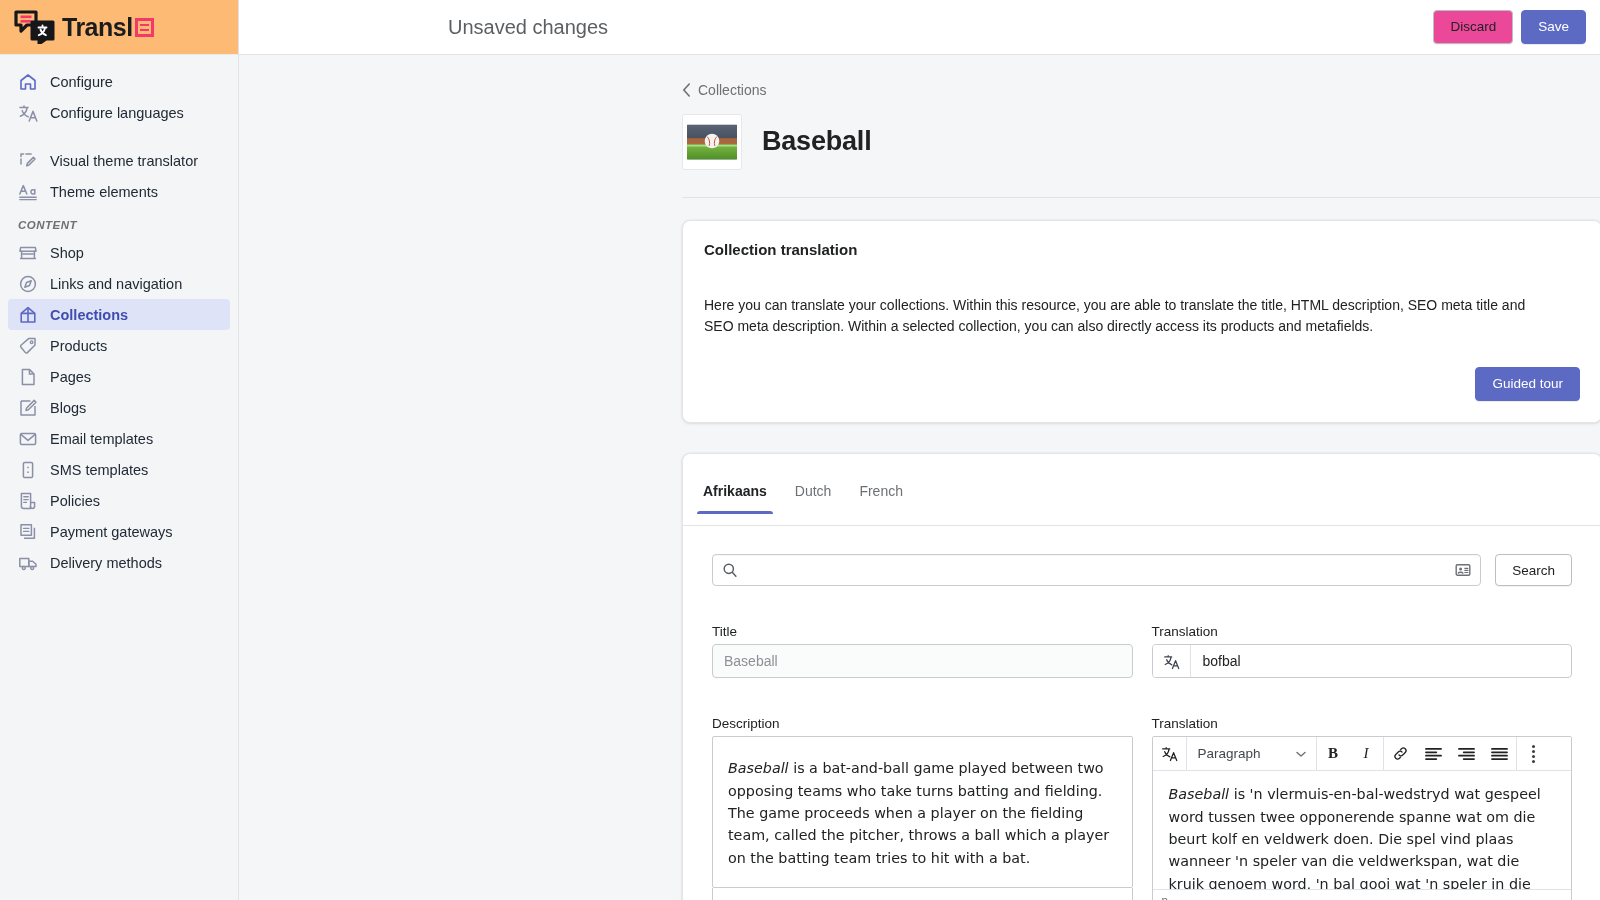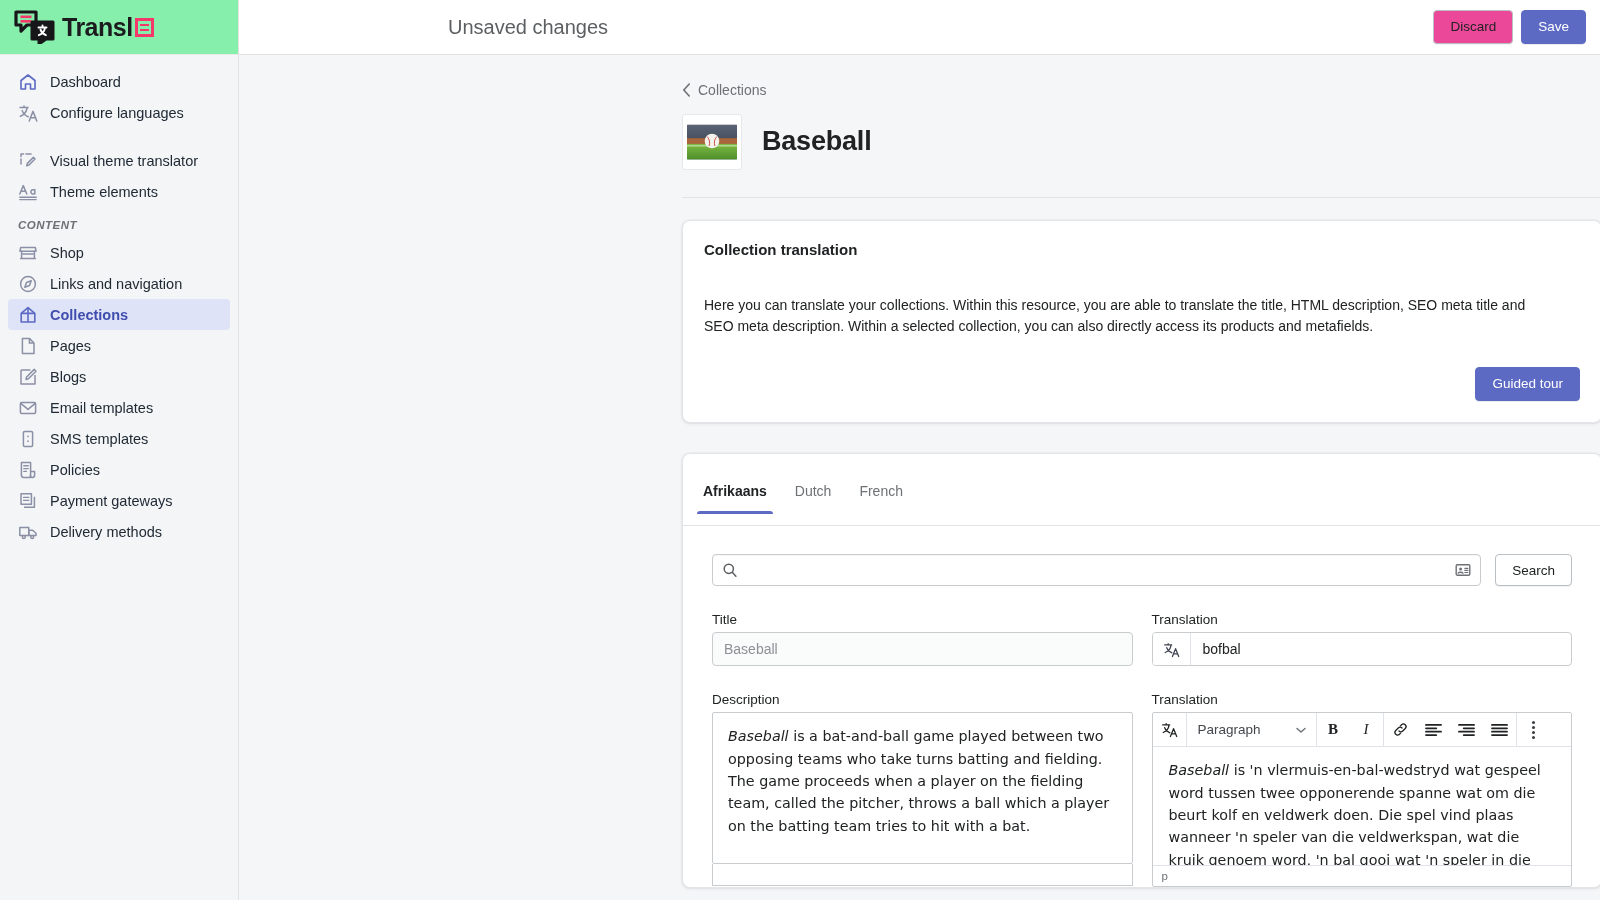--- a/index.html
+++ b/index.html
@@ -16,21 +16,21 @@
 
   
   .sidebar {
     width: 239px; min-width: 239px; height: 900px;
     background: #f4f5f7;
     border-right: 1px solid #e1e3e5;
     display: flex; flex-direction: column;
   }
   .logo-bar {
     height: 55px; min-height: 55px;
-    background: #86efac;
+    background: #fdba74;
     border-bottom: 1px solid #e8e9eb;
     display: flex; align-items: center;
     padding-left: 14px;
   }
   .logo-mark { width: 42px; height: 34px; flex: 0 0 auto; }
   .logo-text {
     font-size: 25px; font-weight: 700; letter-spacing: -0.5px;
     color: #1c1c1e; margin-left: 6px; display: flex; align-items: center;
   }
   .logo-box {
@@ -141,21 +141,21 @@
     font-size: 14px; color: #202223; background: transparent; padding: 0 6px;
   }
   .searchbox input::placeholder { color: #8c9196; }
   .icon-sm { width: 16px; height: 16px; display: block; color: #5c5f62; flex: 0 0 16px; }
   .btn-search {
     background: #fff; border: 1px solid #babfc3; border-radius: 4px;
     font-size: 13.5px; color: #202223; padding: 0 16px; cursor: pointer;
     font-family: inherit; box-shadow: 0 1px 0 rgba(0,0,0,0.05);
   }
 
-  .fieldgrid { display: flex; gap: 19px; margin-top: 26px; }
+  .fieldgrid { display: flex; gap: 19px; margin-top: 38px; }
   .col { flex: 1; min-width: 0; }
   .flabel { font-size: 13.5px; color: #202223; margin-bottom: 5px; display: block; }
 
   .input {
     height: 34px; border: 1px solid #c9cccf; border-radius: 4px;
     background: #fff; display: flex; align-items: center;
     font-size: 14px; padding: 0 11px; color: #202223;
   }
   .input.readonly { background: #fafbfb; color: #8c9196; }
 
@@ -167,21 +167,21 @@
     width: 38px; display: flex; align-items: center; justify-content: center;
     border-right: 1px solid #dfe3e8; background: #fff; color: #3f4450;
   }
   .input-group input {
     flex: 1; border: none; outline: none; font-family: inherit;
     font-size: 14px; color: #202223; padding: 0 12px; background: transparent;
   }
 
   .textarea-wrap {
     border: 1px solid #c9cccf; border-radius: 2px; background: #fff;
-    height: 152px; overflow: hidden; padding: 12px 15px 0 15px;
+    height: 152px; overflow: hidden; padding: 20px 15px 0 15px;
   }
   .textarea-text {
     font-size: 14.3px; line-height: 22.3px; color: #202223;
     font-family: "DejaVu Sans", sans-serif;
   }
   .textarea-text em { font-style: italic; }
   .textarea-foot {
     border: 1px solid #c9cccf; border-top: none; height: 22px;
     background: #fff;
   }
@@ -236,21 +236,21 @@
           <span>Transl</span>
           <i class="logo-box"></i>
         </span>
     </div>
 
     <nav class="nav">
       <div class="nav-item">
         <svg class="ico" viewBox="0 0 20 20">
           <path d="M3 8.5 10 3l7 5.5V17h-4.5v-5h-5v5H3z" fill="none" stroke="#5c6ac4" stroke-width="1.6" stroke-linejoin="round"></path>
         </svg>
-        <span>Dashboard</span>
+        <span>Configure</span>
       </div>
       <div class="nav-item">
         <svg class="ico" viewBox="0 0 20 20">
           <path d="M2 4.5h8M6 3v1.5M9 5.2c-.5 4-3 6.6-6.6 8M4.2 7.6c.8 2.6 2.9 4.9 6 6.1" fill="none" stroke="currentColor" stroke-width="1.5" stroke-linecap="round"></path>
           <path d="M11.2 18 15 8.4 18.8 18M12.6 14.8h4.8" fill="none" stroke="currentColor" stroke-width="1.5" stroke-linecap="round" stroke-linejoin="round"></path>
         </svg>
         <span>Configure languages</span>
       </div>
 
       <div class="nav-gap"></div>
@@ -286,20 +286,27 @@
           <path d="M13.2 6.8 8.5 8.5 6.8 13.2l4.7-1.7z" fill="none" stroke="currentColor" stroke-width="1.5" stroke-linejoin="round"></path>
         </svg>
         <span>Links and navigation</span>
       </div>
       <div class="nav-item active">
         <svg class="ico" viewBox="0 0 20 20">
           <path d="M3.2 8.4 10 2.6l6.8 5.8v8.6H3.2z" fill="none" stroke="#5c6ac4" stroke-width="1.6" stroke-linejoin="round"></path>
           <path d="M10 2.6V17M3.2 8.4h13.6" fill="none" stroke="#5c6ac4" stroke-width="1.6"></path>
         </svg>
         <span>Collections</span>
+      </div>
+      <div class="nav-item">
+        <svg class="ico" viewBox="0 0 20 20">
+          <path d="M10.6 2.6H17V9l-7.6 7.6a1.4 1.4 0 0 1-2 0L3 11.2a1.4 1.4 0 0 1 0-2z" fill="none" stroke="currentColor" stroke-width="1.5" stroke-linejoin="round"></path>
+          <circle cx="13.6" cy="6.2" r="1.3" fill="none" stroke="currentColor" stroke-width="1.3"></circle>
+        </svg>
+        <span>Products</span>
       </div>
       <div class="nav-item">
         <svg class="ico" viewBox="0 0 20 20">
           <path d="M4.4 2.6h7.2L16 7v10.4H4.4z" fill="none" stroke="currentColor" stroke-width="1.5" stroke-linejoin="round"></path>
           <path d="M11.4 2.8V7H16" fill="none" stroke="currentColor" stroke-width="1.4"></path>
         </svg>
         <span>Pages</span>
       </div>
       <div class="nav-item">
         <svg class="ico" viewBox="0 0 20 20">

